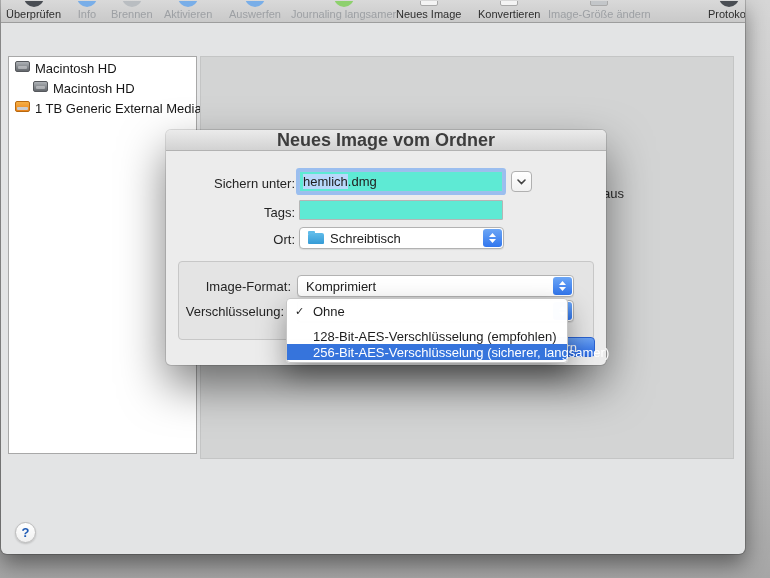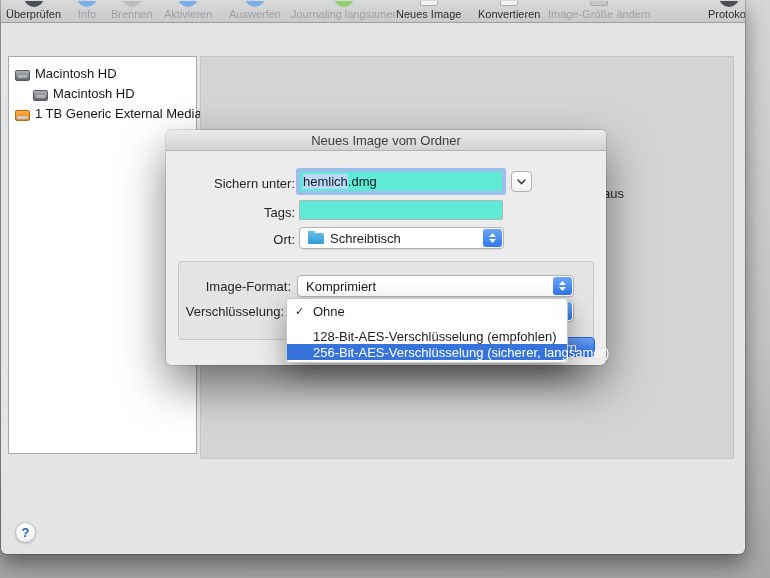--- a/index.html
+++ b/index.html
@@ -28,21 +28,21 @@
   .tb-icon .circ { width:20px; height:20px; border-radius:50%; margin-top:-14px; }
   .tb-icon .sq { width:18px; height:16px; border-radius:2px; margin-top:-11px; border:1px solid #a9a9a9; }
   .c-blue { background:#79aee8; } .c-gray { background:#b9bdc1; }
   .c-green { background:#8ed06e; } .c-dark { background:#4a4e54; }
   .s-white { background:#f4f4f4; } .s-gray { background:#c3c6c9; }
   
   .sidebar {
     position:absolute; left:7px; top:56px; width:189px; height:398px;
     background:#ffffff; border:1px solid #a8a8a8;
   }
-  .sb-row { display:flex; align-items:flex-end; height:20px; padding-left:6px; font-size:13px; color:#161616; white-space:nowrap; }
+  .sb-row { display:flex; align-items:flex-start; height:20px; padding-left:6px; font-size:13px; color:#161616; white-space:nowrap; }
   .sb-row.lvl1 { padding-left:24px; }
   .sb-icon { width:15px; height:11px; margin-right:5px; flex:0 0 auto; border-radius:2px; position:relative; }
   .ic-internal, .ic-volume { background:linear-gradient(180deg,#aeb2b6,#63676c); border:1px solid #55585c; }
   .ic-internal::after, .ic-volume::after { content:""; position:absolute; left:2px; right:2px; bottom:2px; height:3px; background:#d7d9db; border-radius:1px; opacity:.55; }
   .ic-external { background:linear-gradient(180deg,#f7b045,#e8831d); border:1px solid #b8690f; }
   .ic-external::after { content:""; position:absolute; left:1px; right:1px; bottom:1px; height:3px; background:#c9ccd0; border-radius:1px; }
   .ic-diskimage { background:#f2f4f5; border:1px solid #9aa0a4; }
   .ic-diskimage::after { content:""; position:absolute; left:3px; top:1px; width:8px; height:8px; border-radius:50%; background:radial-gradient(circle at 50% 50%, #fff 0 1px, #3aa65a 2px, #1d7a3c 4px); }
   
   .pane {
@@ -55,21 +55,21 @@
     position:absolute; left:165px; top:130px; width:440px; height:235px;
     background:#ececec; border-radius:5px;
     box-shadow:0 20px 45px rgba(0,0,0,.5), 0 0 0 1px rgba(0,0,0,.12);
   }
   .dlg-titlebar {
     height:21px; border-radius:5px 5px 0 0;
     background:linear-gradient(180deg,#ebebeb,#d2d2d2);
     border-bottom:1px solid #b2b2b2;
     display:flex; align-items:center; justify-content:center;
   }
-  .dlg-title { font-size:13px; color:#3d3d3d; }
+  .dlg-title { font-size:18px; color:#3d3d3d;font-weight:bold; }
   .fld-label { position:absolute; left:0; width:129px; text-align:right; font-size:13px; color:#242424; }
   .txtfield {
     position:absolute; background:#5eead4; border:1px solid #9fc0ea; border-radius:1px;
     font-size:13px; display:flex; align-items:center; padding:0 3px;
   }
   .focusring { box-shadow:0 0 0 3px rgba(105,162,240,.62); }
   .plain { border:1px solid #b5b5b5; box-shadow:none; }
   .sel-text { background:#b8d8fb; }
   .disc-btn {
     position:absolute; left:345px; top:41px; width:21px; height:21px;

